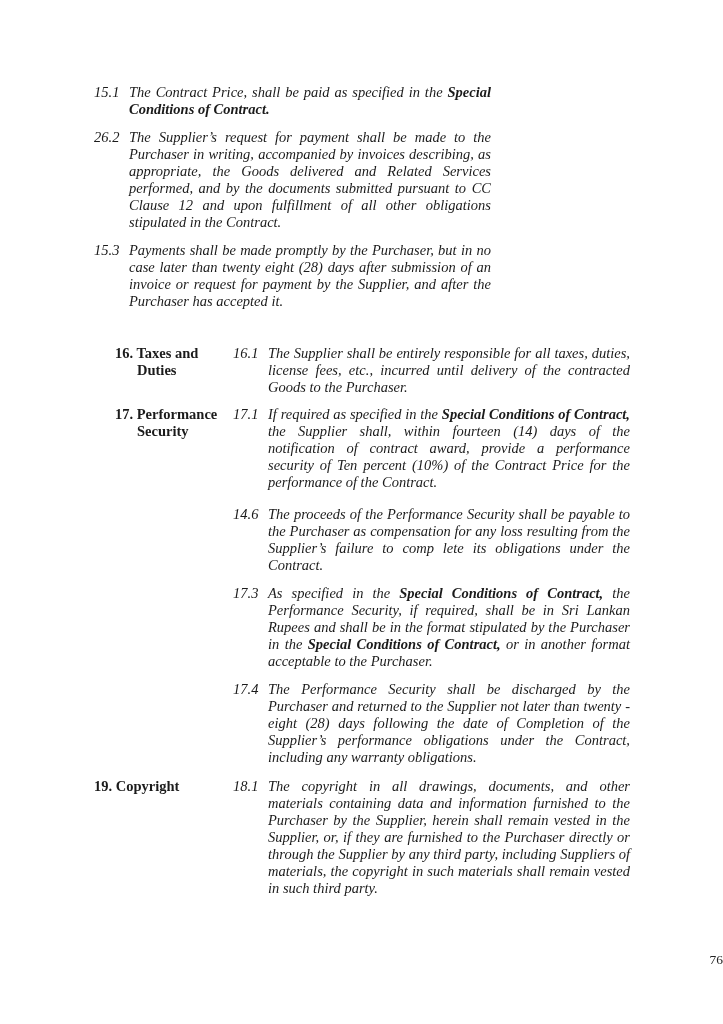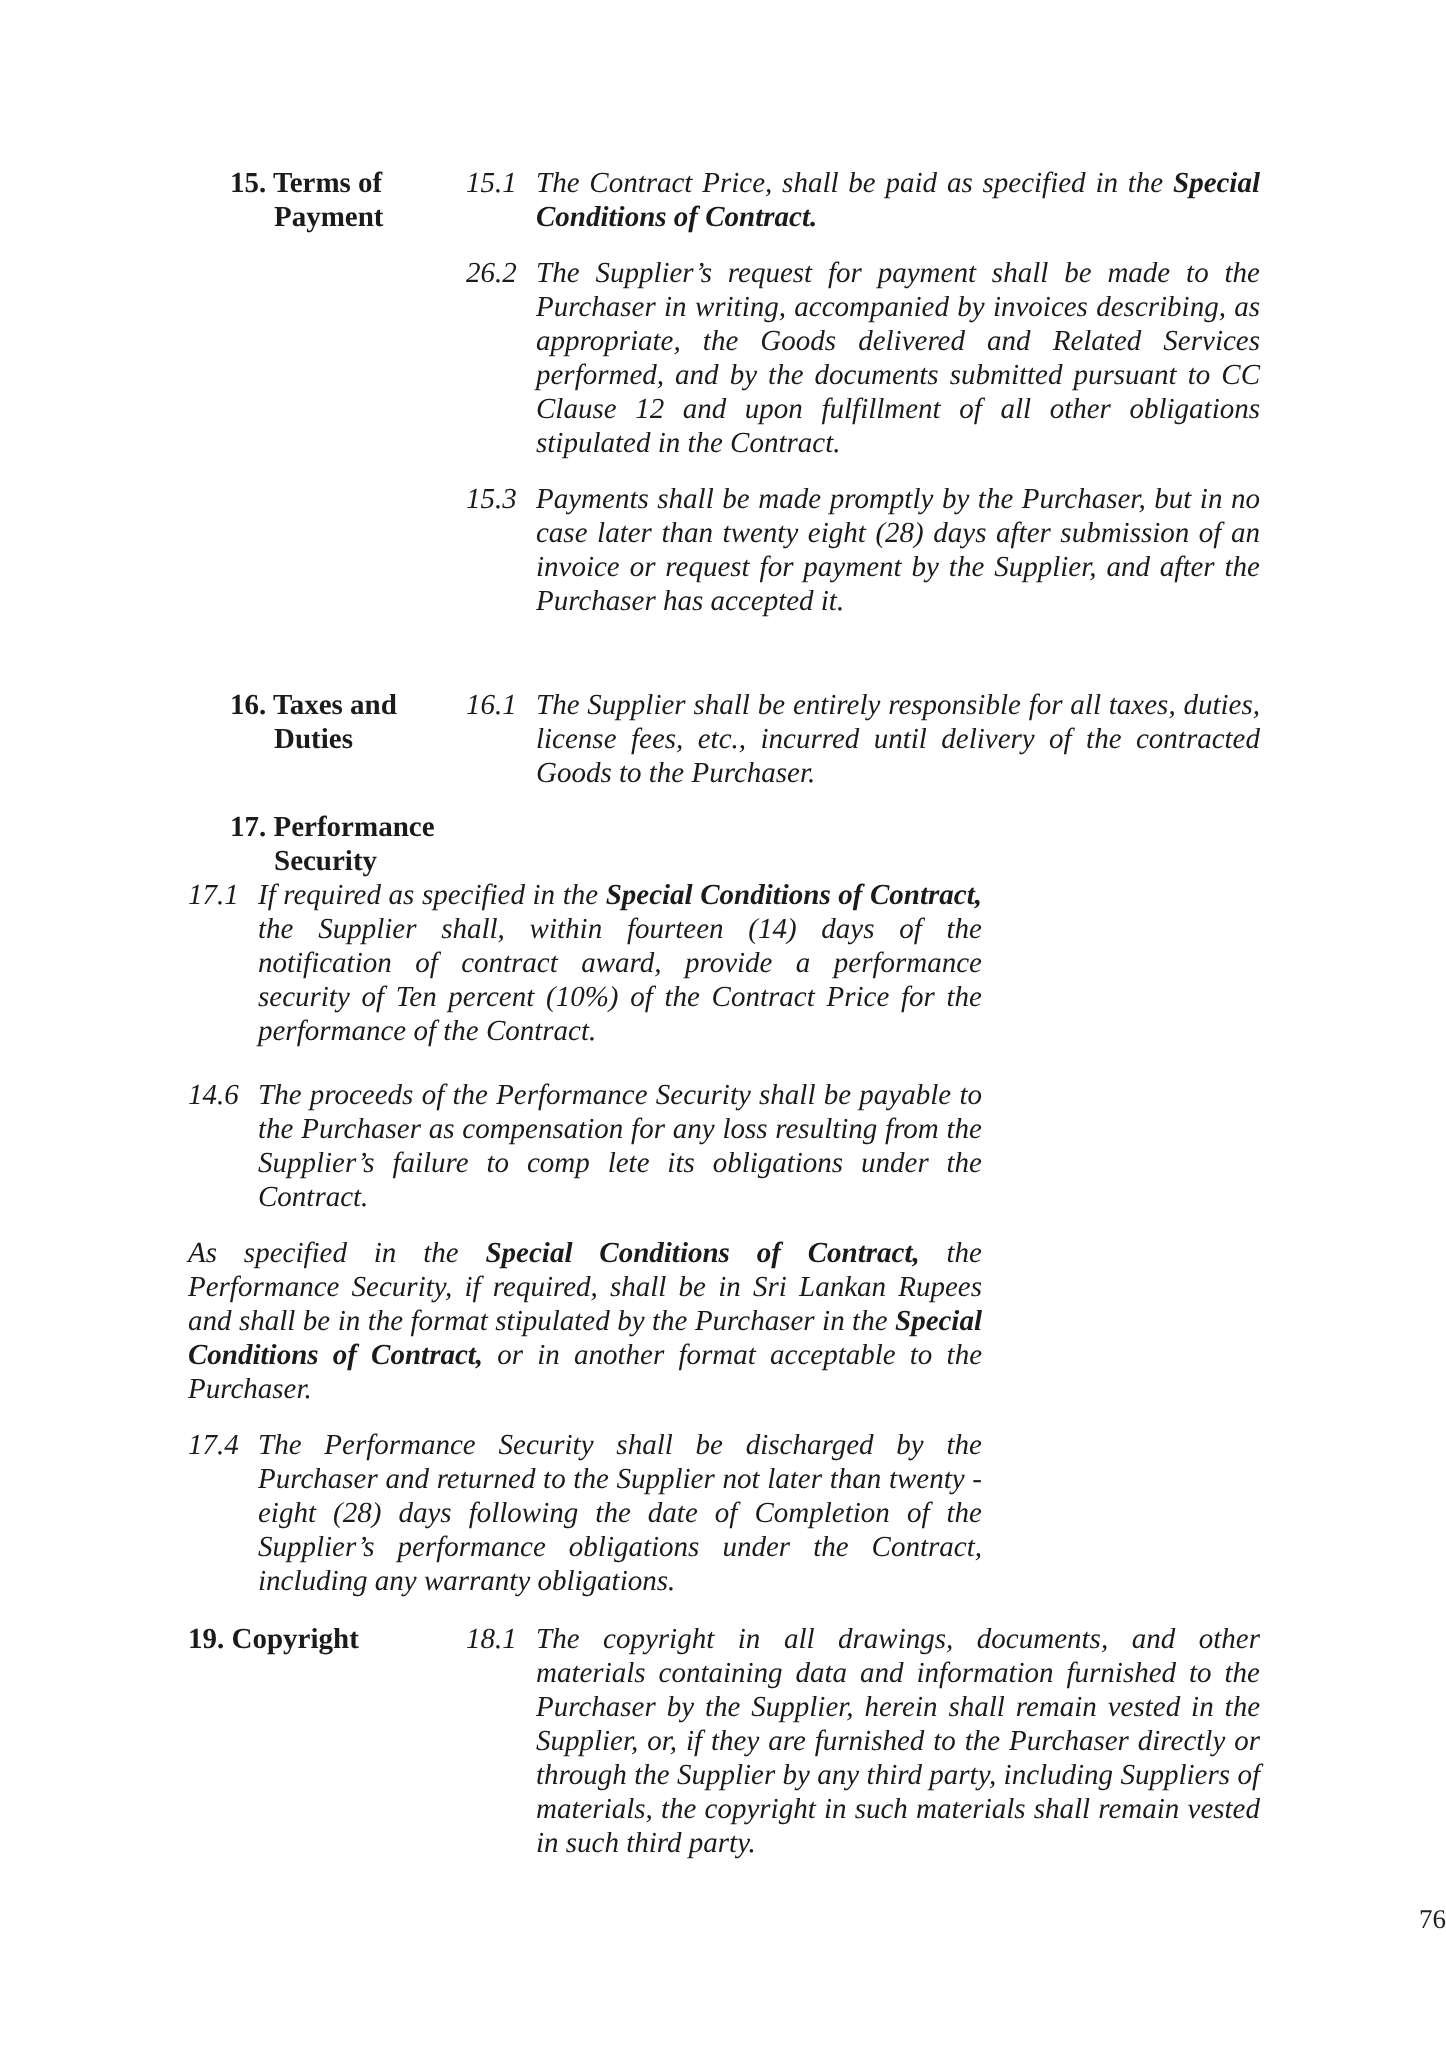--- a/index.html
+++ b/index.html
@@ -51,41 +51,38 @@
     flex-shrink: 0;
   }
   .ctext {
     flex: 1;
     text-align: justify;
   }
   .ctext b { font-weight: bold; }
   
   .s0 { margin-bottom: 35px; }
   .s1 { margin-bottom: 10px; }
-  .s2 { margin-bottom: 12px; flex-direction: column; }
+  .s2 { margin-bottom: 12px; }
   .s2 .c0 { margin-bottom: 15px; }
   .page-number {
     position: absolute;
     left: 0;
     right: 0;
     top: 951px;
     text-align: right;
     font-size: 13.5px;
     color: #222222;
   }
 </style>
 </head>
 <body>
 
 <div class="page">
   <div id="sections-root">
   <div class="section s0">
-    <div class="heading-col">
-      <div class="heading">15. Terms of Payment</div>
-    </div>
     <div class="content-col">
   <div class="clause c0">
     <span class="num">15.1</span>
     <span class="ctext">The Contract Price, shall be paid as specified in the <b>Special Conditions of Contract.</b></span>
   </div>
 
   <div class="clause c1">
     <span class="num">26.2</span>
     <span class="ctext">The Supplier’s request for payment shall be made to the Purchaser in writing, accompanied by invoices describing, as appropriate, the Goods delivered and Related Services performed, and by the documents submitted pursuant to CC Clause 12 and upon fulfillment of all other obligations stipulated in the Contract.</span>
   </div>
@@ -118,20 +115,21 @@
     <span class="num">17.1</span>
     <span class="ctext">If required as specified in the <b>Special Conditions of Contract,</b> the Supplier shall, within fourteen (14) days of the notification of contract award, provide a performance security of Ten percent (10%) of the Contract Price for the performance of the Contract.</span>
   </div>
 
   <div class="clause c1">
     <span class="num">14.6</span>
     <span class="ctext">The proceeds of the Performance Security shall be payable to the Purchaser as compensation for any loss resulting from the Supplier’s failure to comp lete its obligations under the Contract.</span>
   </div>
 
   <div class="clause c2">
+    <span class="num">17.3</span>
     <span class="ctext">As specified in the <b>Special Conditions of Contract,</b> the Performance Security, if required, shall be in Sri Lankan Rupees and shall be in the format stipulated by the Purchaser in the <b>Special Conditions of Contract,</b> or in another format acceptable to the Purchaser.</span>
   </div>
 
   <div class="clause c3">
     <span class="num">17.4</span>
     <span class="ctext">The Performance Security shall be discharged by the Purchaser and returned to the Supplier not later than twenty -eight (28) days following the date of Completion of the Supplier’s performance obligations under the Contract, including any warranty obligations.</span>
   </div>
 </div>
   </div>
 

